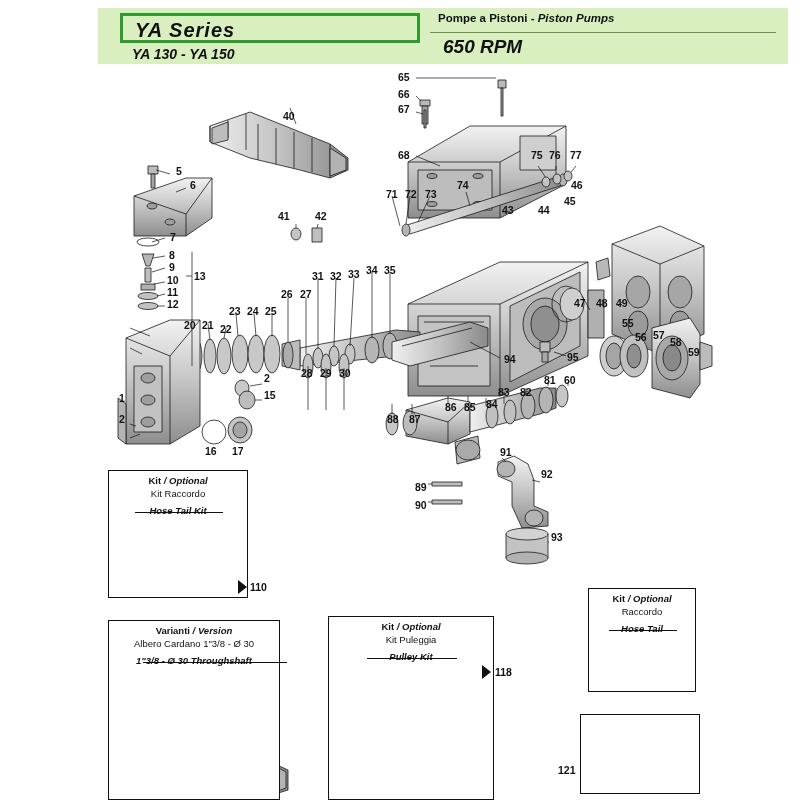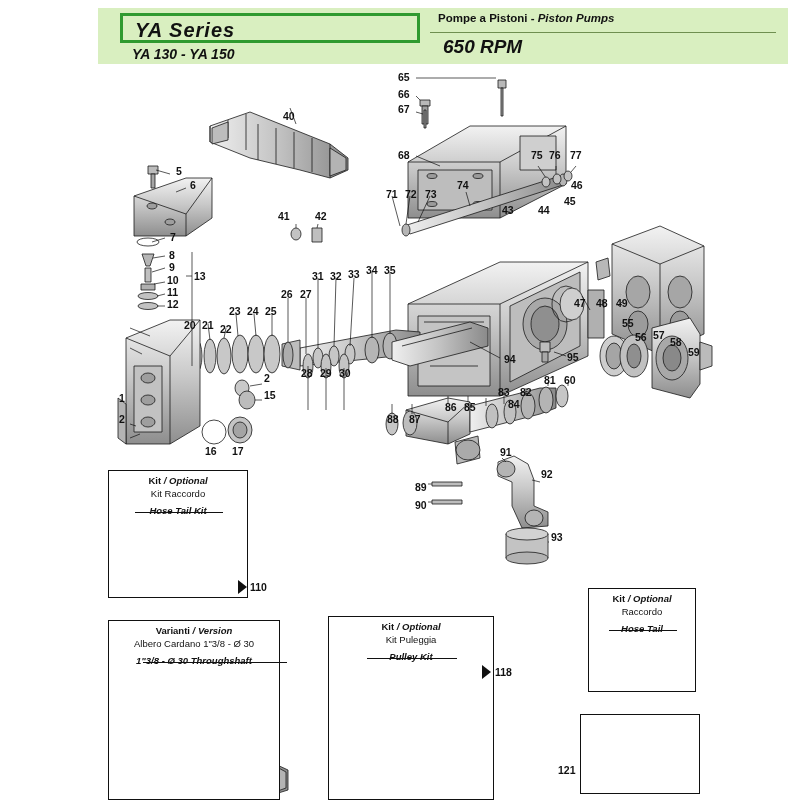--- a/index.html
+++ b/index.html
@@ -537,21 +537,21 @@
     <div class="num" style="left:405px;top:123px">72</div>
     <div class="num" style="left:425px;top:123px">73</div>
     <div class="num" style="left:457px;top:114px">74</div>
     <div class="num" style="left:531px;top:84px">75</div>
     <div class="num" style="left:549px;top:84px">76</div>
     <div class="num" style="left:570px;top:84px">77</div>
     <div class="num" style="left:564px;top:309px">60</div>
     <div class="num" style="left:544px;top:309px">81</div>
     <div class="num" style="left:520px;top:321px">82</div>
     <div class="num" style="left:498px;top:321px">83</div>
-    <div class="num" style="left:508px;top:333px">84</div>
+    <div class="num" style="left:486px;top:333px">84</div>
     <div class="num" style="left:464px;top:336px">85</div>
     <div class="num" style="left:445px;top:336px">86</div>
     <div class="num" style="left:409px;top:348px">87</div>
     <div class="num" style="left:387px;top:348px">88</div>
     <div class="num" style="left:415px;top:416px">89</div>
     <div class="num" style="left:415px;top:434px">90</div>
     <div class="num" style="left:500px;top:381px">91</div>
     <div class="num" style="left:541px;top:403px">92</div>
     <div class="num" style="left:551px;top:466px">93</div>
     <div class="num" style="left:504px;top:288px">94</div>

